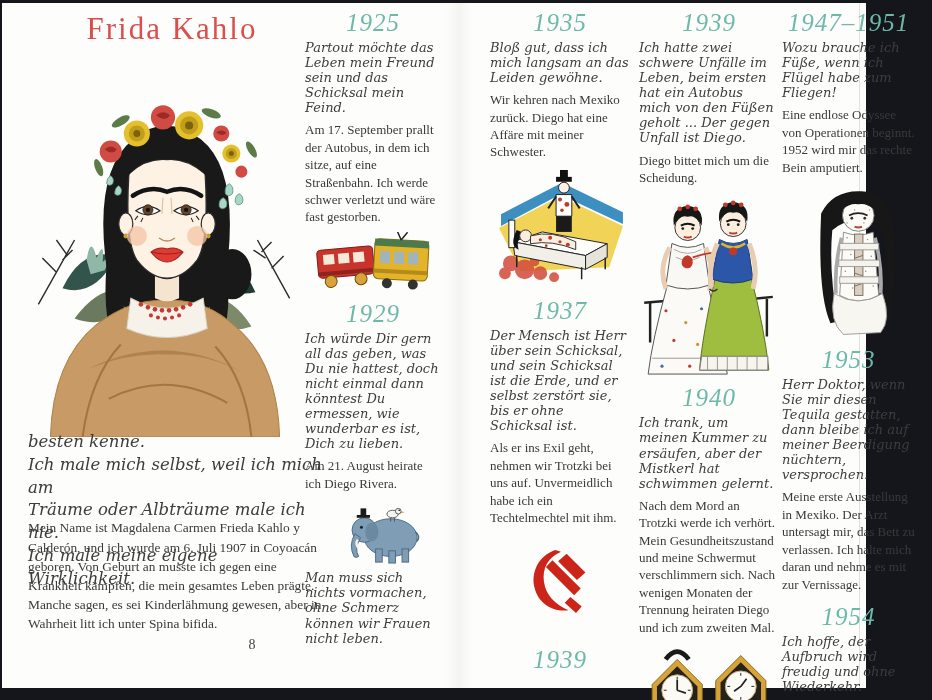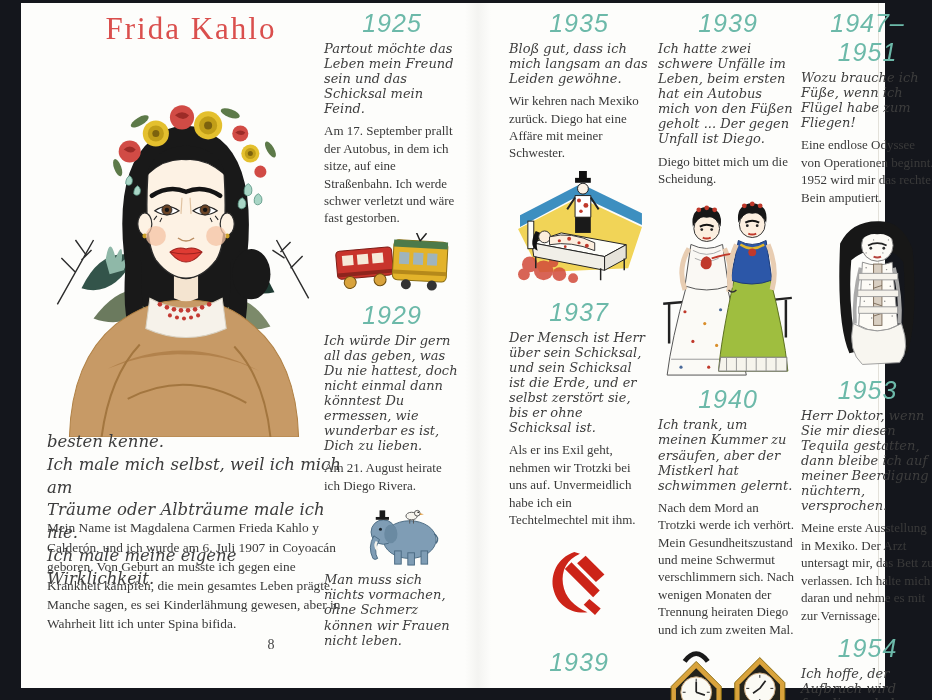--- a/index.html
+++ b/index.html
@@ -2,21 +2,21 @@
 <html><head>
 <meta charset="utf-8">
 <style>
   html,body{margin:0;padding:0;}
   body{
     width:932px;height:700px;position:relative;overflow:hidden;
     background:#14161c;
     font-family:"Liberation Serif", serif;
   }
   .page{
-    position:absolute;left:21px;top:3px;width:864px;height:685px;
+    position:absolute;left:2px;top:3px;width:864px;height:685px;
     background:#fdfdfb;
   }
   .gutter{
     position:absolute;left:444px;top:0;width:26px;height:100%;
     background:linear-gradient(90deg, rgba(0,0,0,0) 0%, rgba(120,120,110,0.07) 50%, rgba(0,0,0,0) 100%);
   }
   .page-edge-line{
     position:absolute;right:6px;top:0;width:1px;height:100%;background:#e3e1da;
   }
   
@@ -40,21 +40,21 @@
     position:absolute;left:120px;top:634px;width:260px;text-align:center;
     font-size:14px;color:#444;
   }
   
   .col{position:absolute;top:6px;}
   .col-1{left:303px;width:136px;}
   .col-2{left:488px;width:140px;}
   .col-3{left:637px;width:140px;}
   .col-4{left:780px;width:133px;}
   .year{
-    font-family:Liberation Sans, sans-serif;font-style:italic;
+    font-family:Liberation Serif, serif;font-style:italic;
     font-size:25px;color:#6cb9a9;text-align:center;
     letter-spacing:1px;margin:0 0 3px 0;
   }
   .tquote{
     font-family:"DejaVu Serif",serif;font-style:italic;
     font-size:13px;line-height:1.16;color:#3d3d3d;
     margin:0 0 6px 0;
   }
   .fact{
     font-size:13px;line-height:1.34;color:#3a3a3a;margin:0;

